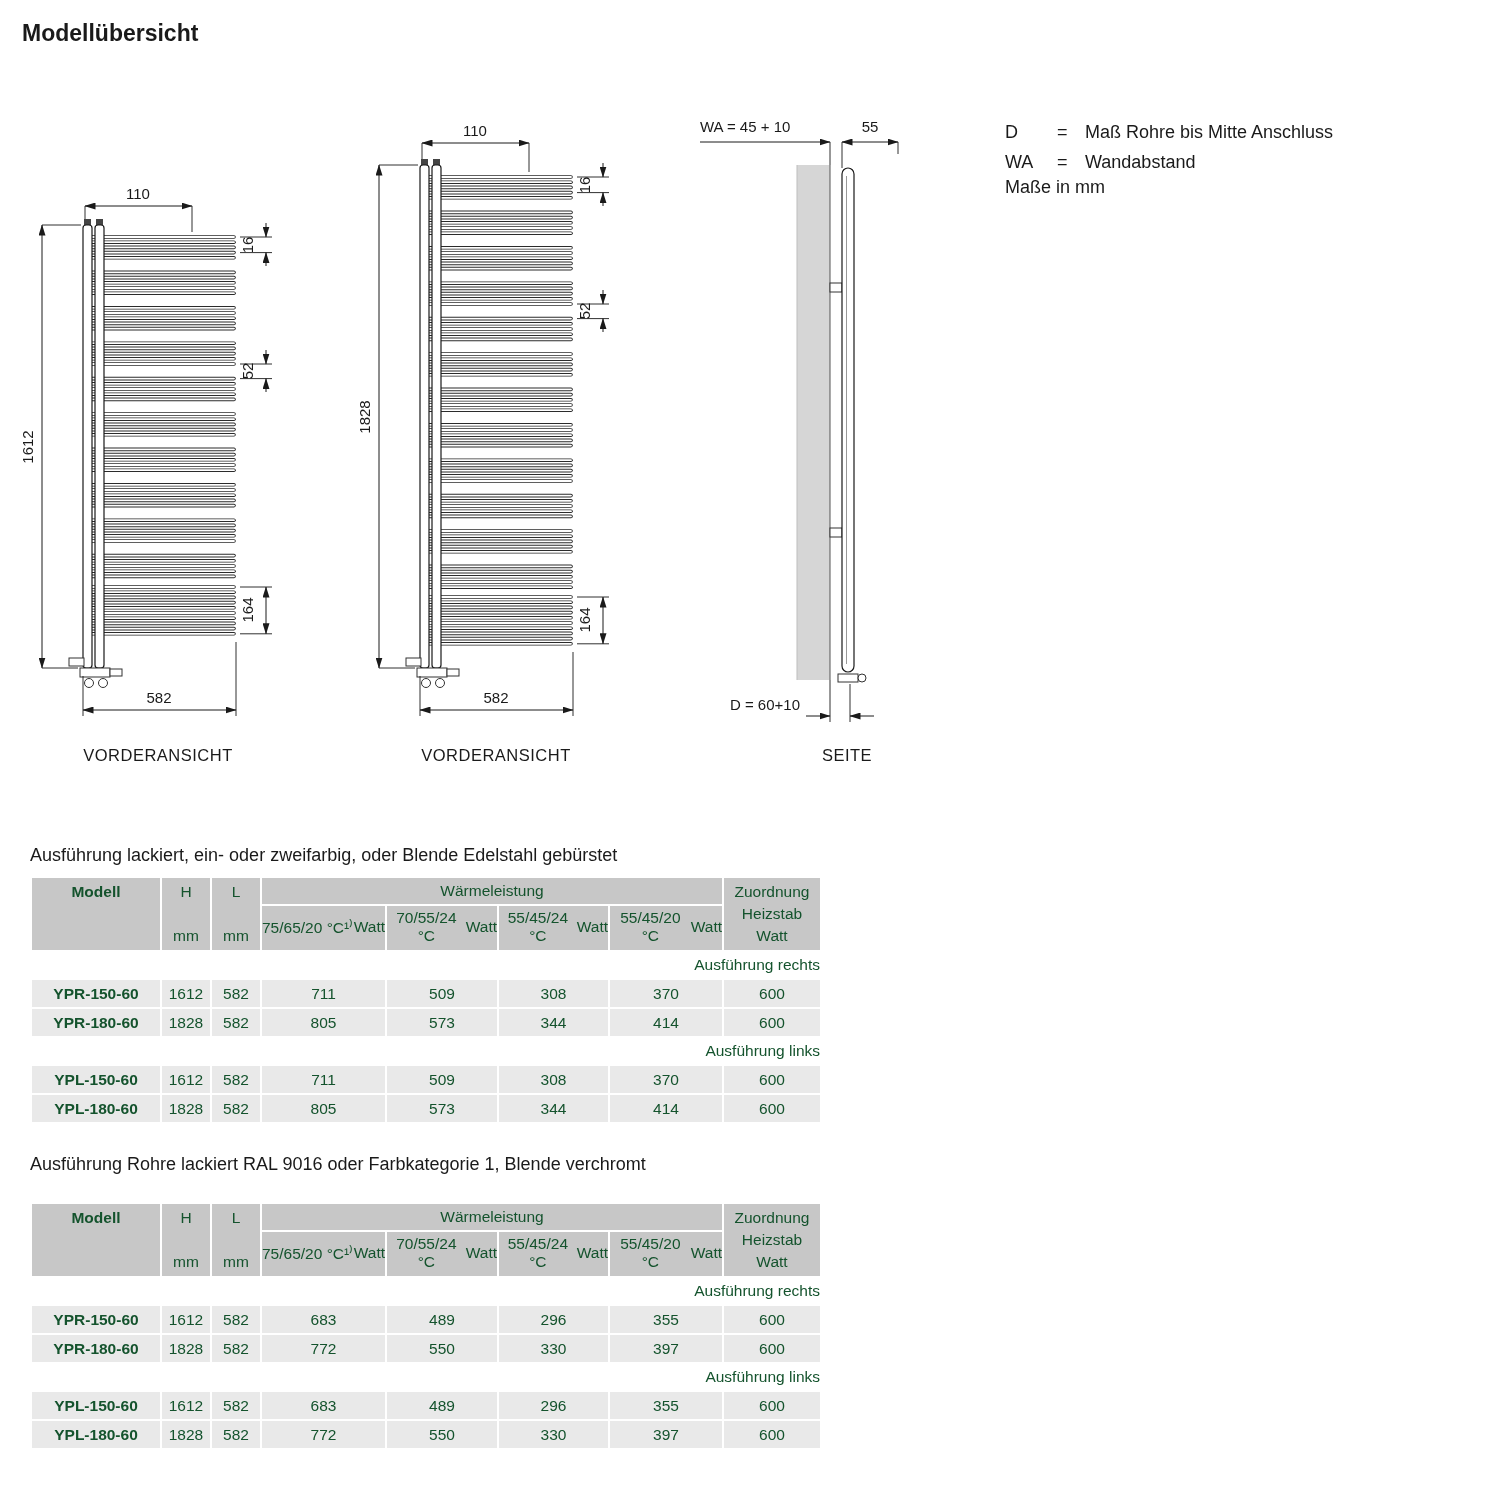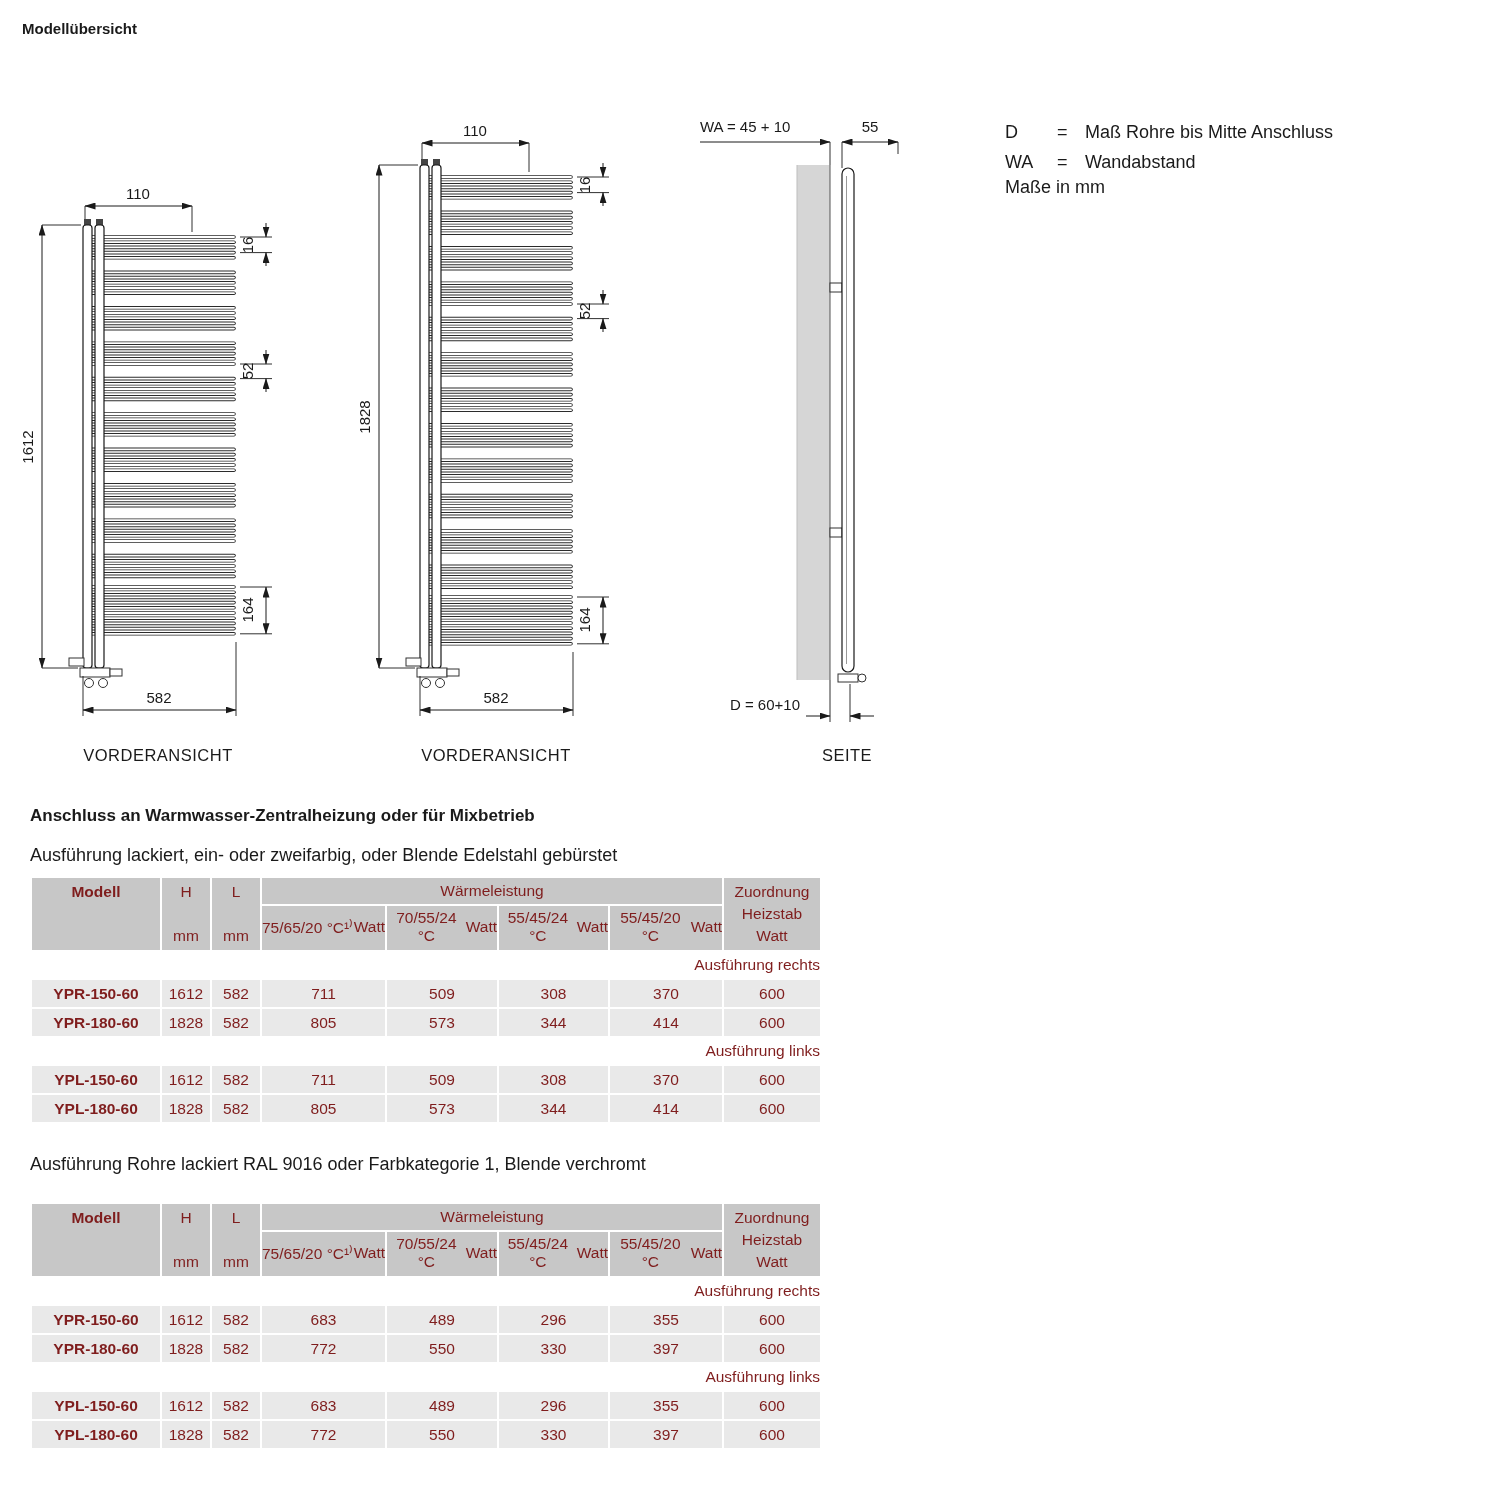--- a/index.html
+++ b/index.html
@@ -1,30 +1,30 @@
 <!DOCTYPE html>
 <html><head>
 <meta charset="utf-8">
 <style>
   html,body{margin:0;padding:0;background:#fff;}
   .page{position:relative;width:1500px;height:1500px;background:#fff;overflow:hidden;
         font-family:"Liberation Sans", sans-serif;color:#1a1a1a;}
   .abs{position:absolute;}
-  .title{left:22px;top:20px;font-size:15px;font-weight:bold;}
+  .title{left:22px;top:20px;font-size:23px;font-weight:bold;}
   .heading{left:30px;top:806px;font-size:17px;font-weight:bold;}
   .subtitle{left:30px;font-size:18px;}
   .legend{left:1005px;top:122px;font-size:18px;}
   .legend-grid{display:grid;grid-template-columns:52px 28px auto;row-gap:9px;}
   .legend-note{margin-top:4px;}
   svg text{font-family:"Liberation Sans", sans-serif;font-size:15px;fill:#1a1a1a;}
   svg .lbl{font-size:16.5px;letter-spacing:0.5px;}
   .dim{stroke:#1a1a1a;stroke-width:1;}
   .ext{stroke:#1a1a1a;stroke-width:0.9;}
 
-  table.dtable{border-collapse:collapse;width:790px;table-layout:fixed;font-size:15.5px;color:#7f1d1d;}
+  table.dtable{border-collapse:collapse;width:790px;table-layout:fixed;font-size:15.5px;color:#14532d;}
   .dtable th,.dtable td{border:2px solid #fff;padding:0;text-align:center;vertical-align:middle;}
   .dtable th{background:#c7c7c7;font-weight:normal;}
   .vtop{height:70px;padding-top:4px;box-sizing:border-box;font-weight:bold;}
   .stack2,.stack3{height:70px;display:flex;flex-direction:column;justify-content:space-between;
     padding:4px 0;box-sizing:border-box;align-items:center;}
   .cell2{height:44px;display:flex;flex-direction:row;justify-content:space-between;
     padding:2px 0 4px;box-sizing:border-box;align-items:center;}
   .hr1 .c-perf{height:26px;}
   tr.sec td{background:#fff;font-weight:normal;text-align:right;padding-left:6px;height:26px;}
   tr.dr td{background:#e9e9e9;height:27px;}
@@ -443,21 +443,20 @@
       <span>D</span>
       <span>=</span>
       <span>Maß Rohre bis Mitte Anschluss</span>
       <span>WA</span>
       <span>=</span>
       <span>Wandabstand</span>
     </div>
     <div class="legend-note">Maße in mm</div>
   </div>
 
-  <div class="abs heading">Anschluss an Warmwasser-Zentralheizung oder für Mixbetrieb</div>
   <div class="abs subtitle" style="top:845px;">Ausführung lackiert, ein- oder zweifarbig, oder Blende Edelstahl gebürstet</div>
 
   <div class="abs" style="left:30px;top:876px;">
     <table class="dtable">
       <colgroup>
           <col style="width:130px">
           <col style="width:50px">
           <col style="width:50px">
           <col style="width:125px">
           <col style="width:112px">

